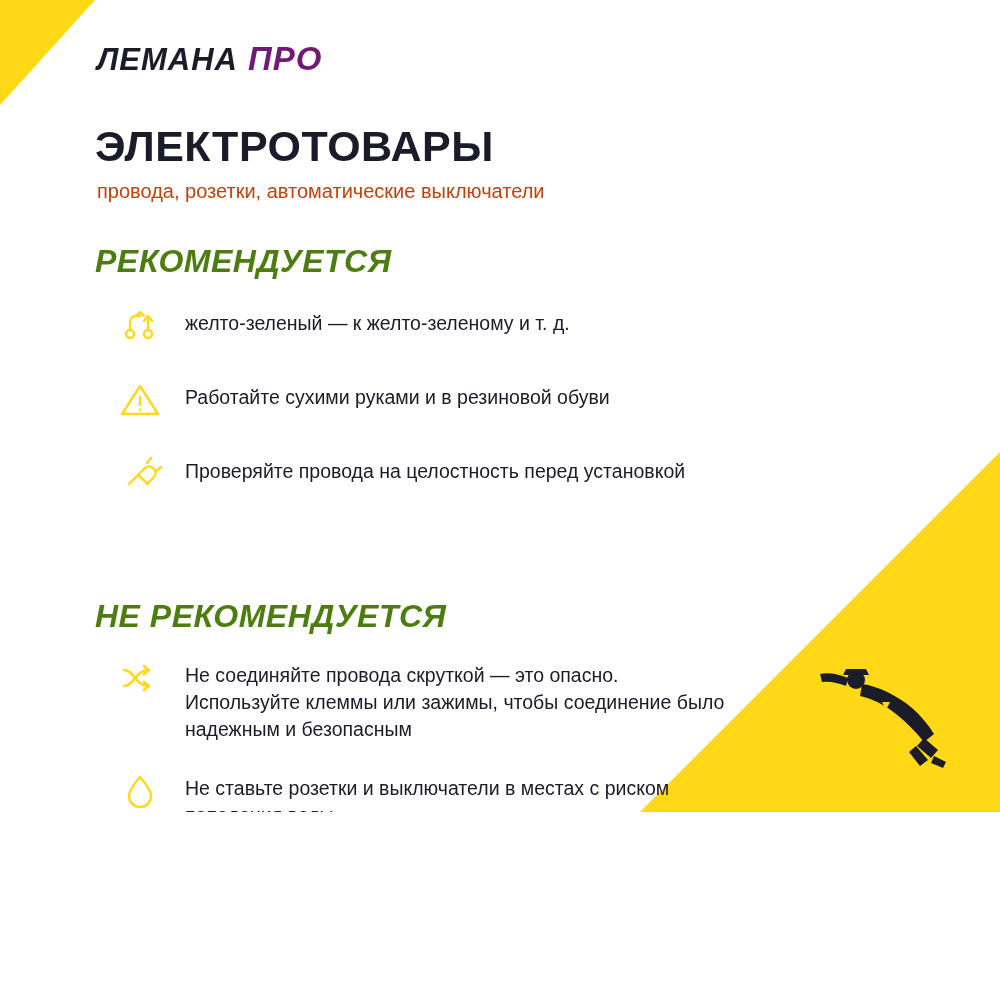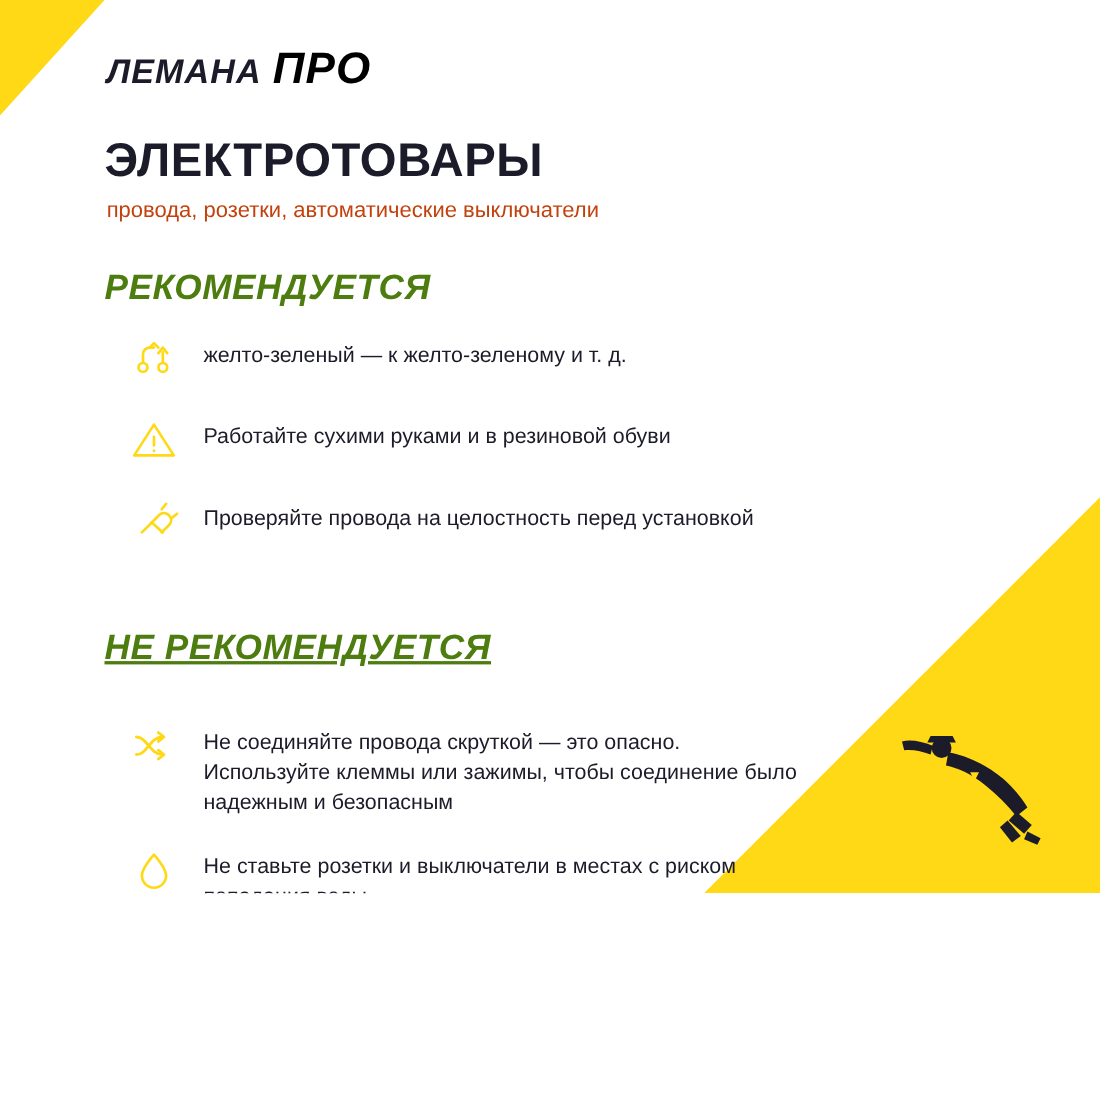--- a/index.html
+++ b/index.html
@@ -48,25 +48,25 @@
     gap: 10px;
   }
   .logo-main {
     font-size: 31px;
     font-weight: bold;
     font-style: italic;
     letter-spacing: 1px;
     color: #1b1b29;
   }
   .logo-pro {
-    font-size: 40px;
+    font-size: 33px;
     font-weight: bold;
     font-style: italic;
     letter-spacing: 1px;
-    color: #000000;
+    color: #701a75;
   }
   .header-title {
     position: absolute;
     left: 433px;
     top: 42px;
     font-size: 32px;
     font-weight: bold;
     font-style: italic;
     letter-spacing: 0.5px;
     color: #1b1b29;
@@ -92,21 +92,21 @@
     position: absolute;
     left: 95px;
     font-size: 32px;
     font-weight: bold;
     font-style: italic;
     color: #4d7c0f;
     letter-spacing: 0.5px;
     text-align: right;
   }
   .section-head.rec { top: 243px; }
-  .section-head.notrec { top: 570px; text-decoration: underline; }
+  .section-head.notrec { top: 598px; }
 
   .list {
     position: absolute;
     left: 95px;
     width: 830px;
   }
   .list.rec { top: 300px; }
   .list.notrec { top: 652px; }
 
   .item {

